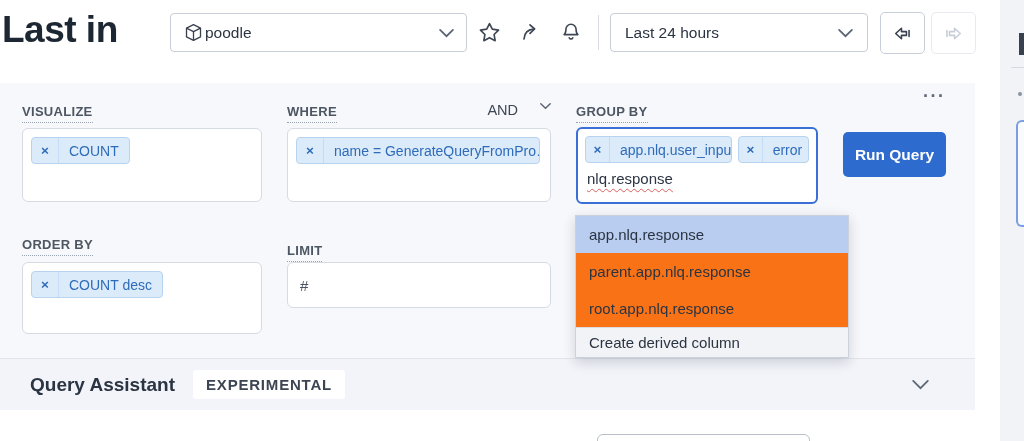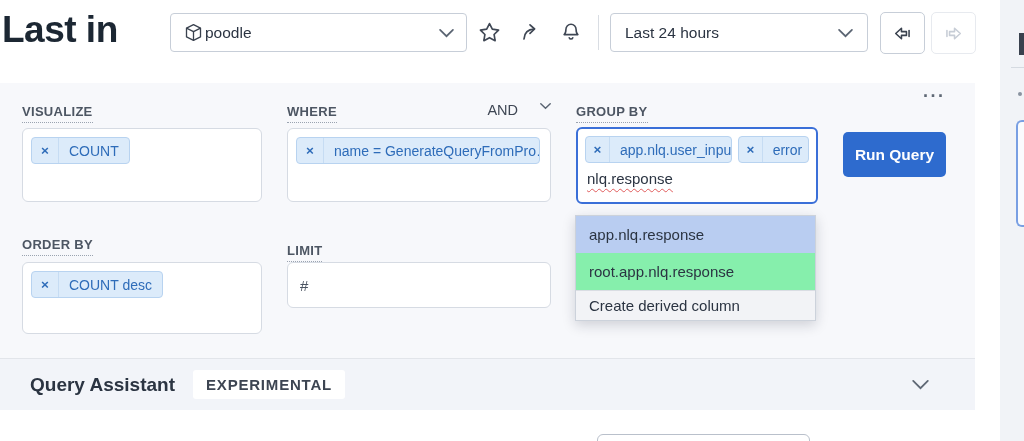--- a/index.html
+++ b/index.html
@@ -64,21 +64,21 @@
 
   .group-input-text { margin-top:7px; margin-left:2px; font-size:15px; color:#2b3442;
                       width:max-content; cursor:text;
                       text-decoration:underline wavy #e05c5c 1px; text-underline-offset:4px; }
 
   .run-btn { position:absolute; left:843px; top:132px; width:103px; height:45px; background:#2e6bce;
              color:#fff; font-weight:700; font-size:15.5px; border:none; border-radius:5px;
              font-family:inherit; cursor:pointer; }
 
   
-  .dropdown { position:absolute; left:575px; top:215px; width:241px; background:#86efac;
+  .dropdown { position:absolute; left:575px; top:215px; width:274px; background:#f97316;
               border:1px solid #ccd2db; box-shadow:0 4px 12px rgba(20,30,50,0.18); z-index:5; }
   .dd-item { height:37px; display:flex; align-items:center; padding:0 13px; font-size:15px;
              color:#2b3442; cursor:pointer; }
   .dd-item.selected { background:#b9cdf1; }
   .dd-footer { height:30px; display:flex; align-items:center; padding:0 13px; font-size:15px;
                color:#2b3442; background:#f2f3f6; border-top:1px solid #d9dde3; cursor:pointer; }
 
   
   .assistant-bar { position:absolute; left:0; top:358px; width:975px; height:52px; background:#f2f4f9;
                    border-top:1px solid #e2e5ea; display:flex; align-items:center; padding:0 30px; cursor:pointer; }
@@ -226,20 +226,21 @@
       <span class="pill-label">COUNT desc</span>
     </span>
   </div>
 
   <div class="qbox limit-box">
     <input class="limit-input" placeholder="#" style="">
   </div>
 
   <div class="dropdown">
     <div class="dd-item selected">app.nlq.response</div>
+    <div class="dd-item">parent.app.nlq.response</div>
     <div class="dd-item">root.app.nlq.response</div>
     <div class="dd-footer">Create derived column</div>
   </div>
 
   <div class="assistant-bar">
     <span class="assistant-title">Query Assistant</span>
     <span class="assistant-badge">EXPERIMENTAL</span>
     <button class="assistant-chev">
       <svg width="17" height="11" viewBox="0 0 14 9" fill="none" stroke="#5f6875" stroke-width="1.5" stroke-linecap="round">
           <path d="M1 1.5l6 6 6-6"></path>

